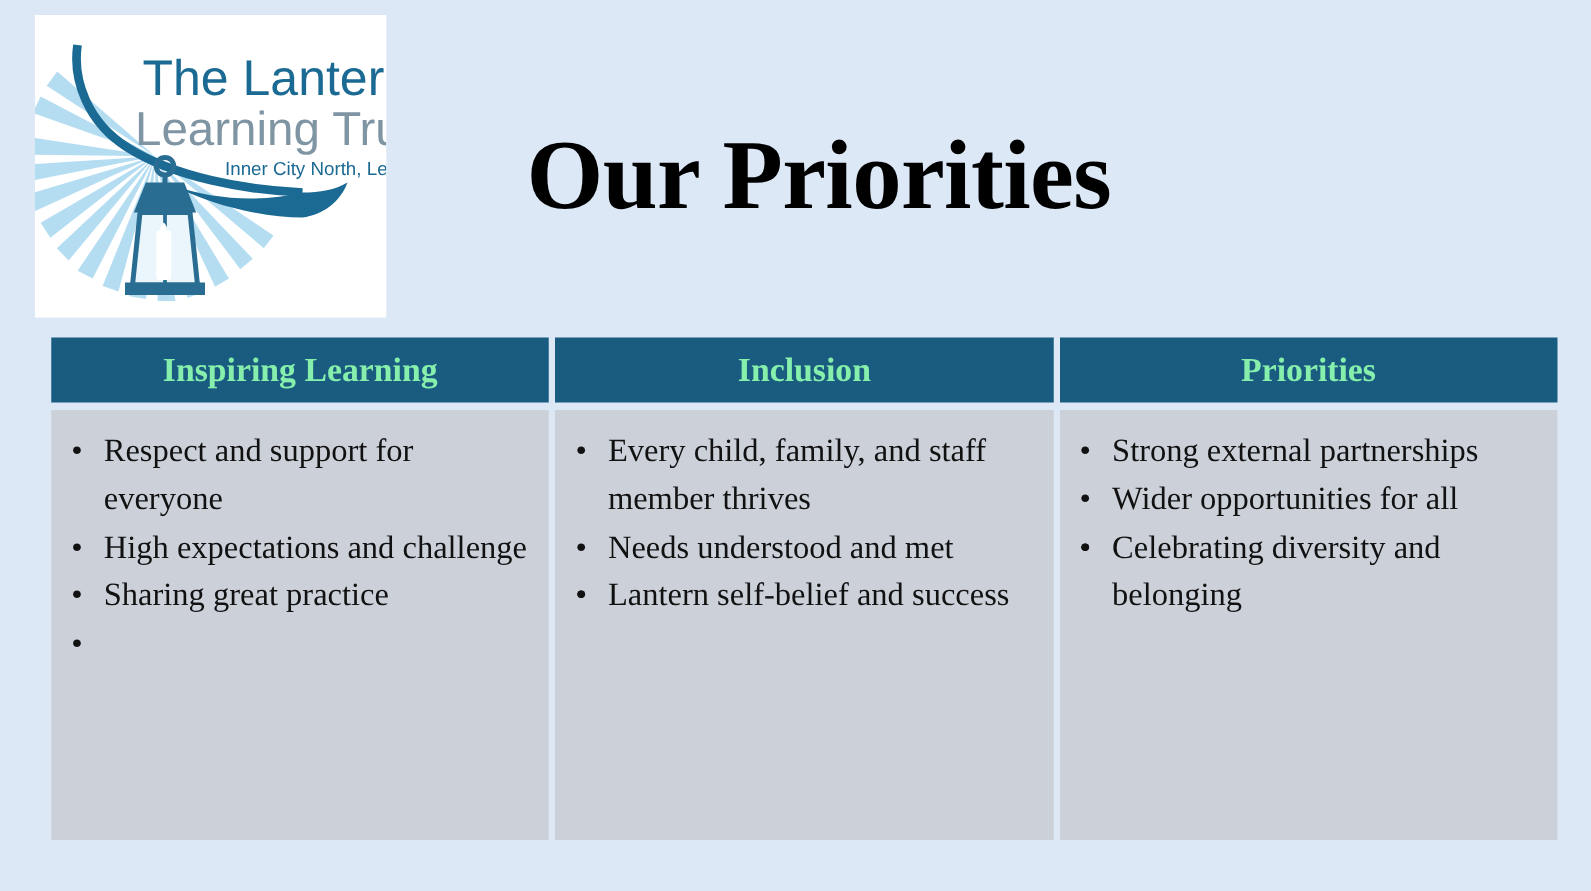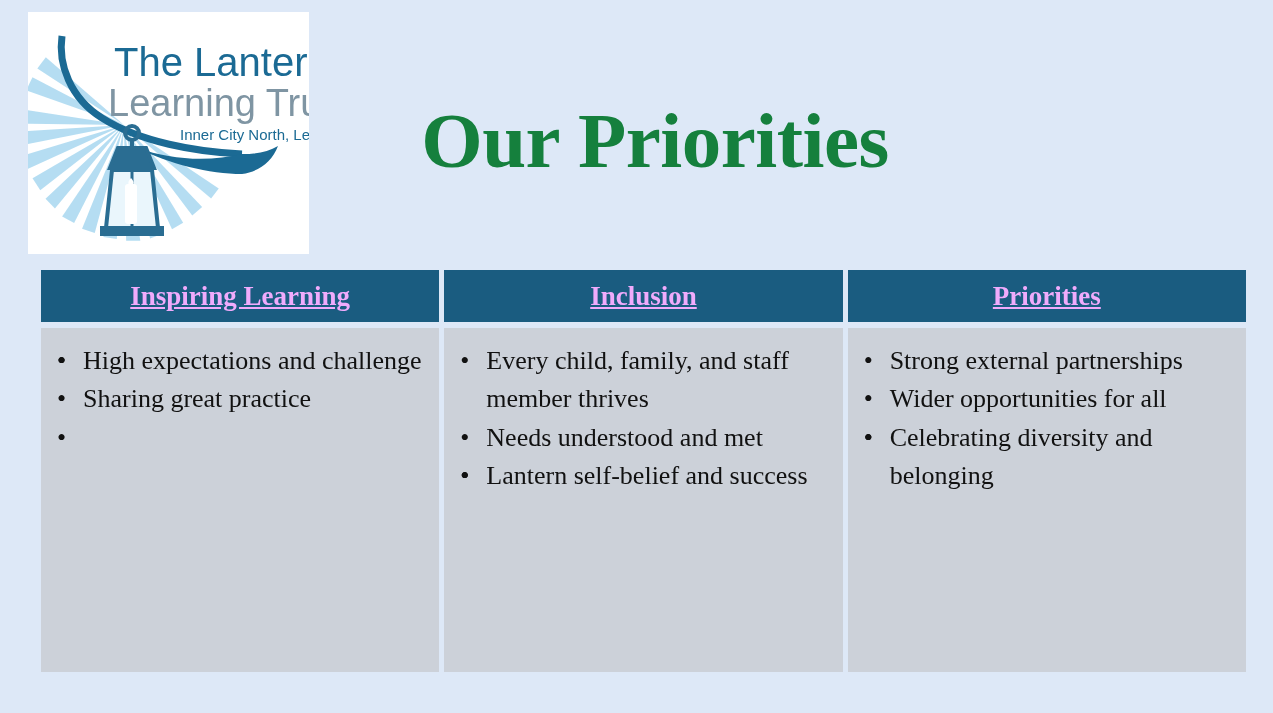--- a/index.html
+++ b/index.html
@@ -38,21 +38,21 @@
   #page-title {
     position: absolute;
     left: 330px;
     top: 48px;
     width: 650px;
     text-align: center;
     font-family: "Liberation Serif", "DejaVu Serif", serif;
     font-weight: bold;
     font-size: 79px;
     line-height: 1.0;
-    color: #15803d;
+    color: #000000;
     letter-spacing: -0.5px;
     white-space: nowrap;
   }
 
   
   #priorities-table {
     position: absolute;
     left: 41px;
     top: 270px;
     width: 1205px;
@@ -61,31 +61,30 @@
     gap: 5px;
   }
   .priority-column {
     flex: 1 1 0;
     display: flex;
     flex-direction: column;
     min-width: 0;
   }
   .column-header {
     background: #1a5c80;
-    color: #f0abfc;
+    color: #86efac;
     font-weight: bold;
     font-size: 27px;
     line-height: 1;
     height: 52px;
     display: flex;
     align-items: center;
     justify-content: center;
     text-align: center;
     font-family: "Liberation Serif", "DejaVu Serif", serif;
-    text-decoration: underline;
   }
   .column-body {
     background: #ccd1d9;
     flex: 1 1 auto;
     margin-top: 6px;
     padding: 14px 10px 10px 12px;
     box-sizing: border-box;
   }
   .bullet-list {
     margin: 0;
@@ -163,20 +162,21 @@
 <h1 id="page-title">Our Priorities</h1>
 
 <div id="priorities-table">
 
   <div class="priority-column">
     <div class="column-header">Inspiring Learning</div>
     <div class="column-body">
       <ul class="bullet-list">
         <li class="bullet-item">
           <span class="bullet-dot">•</span>
+          <span>Respect and support for everyone</span>
         </li>
         <li class="bullet-item">
           <span class="bullet-dot">•</span>
           <span>High expectations and challenge</span>
         </li>
         <li class="bullet-item">
           <span class="bullet-dot">•</span>
           <span>Sharing great practice</span>
         </li>
         <li class="bullet-item">

